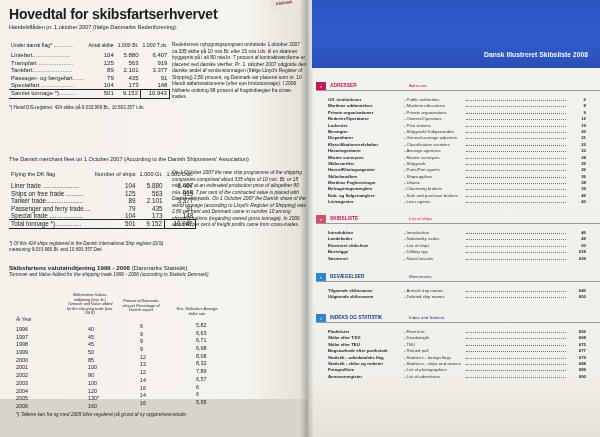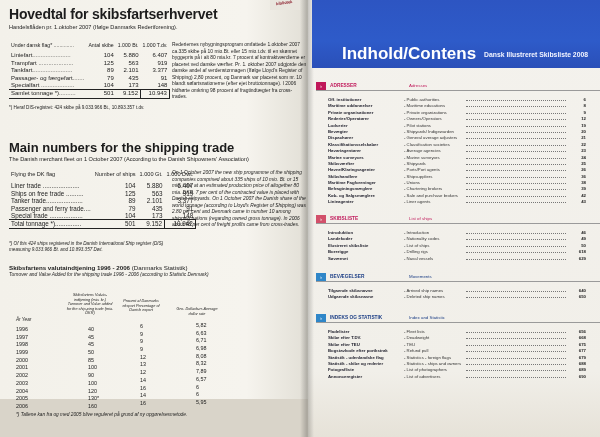--- a/index.html
+++ b/index.html
@@ -103,21 +103,20 @@
             <td>Samlet tonnage *)..........</td>
             <td class="num">501</td>
             <td class="num">9.152</td>
             <td class="num boxed">10.943</td>
           </tr>
     </tbody>
       </table>
     <div class="note" style="top:105px;width:165px">*) Heraf DIS-registret: 424 skibe på 9.033.966 Bt., 10.893.357 t.dv.</div>
     <div class="para" style="top:42px">Rederiernes nybygningsprogram omfattede 1.oktober 2007 ca.335 skibe på 10 mio.Bt. eller 15 mio.t.dv. til en skønnet byggepris på i alt 80 mia.kr. 7 procent af kontraktværdierne er placeret ved danske værfter. Pr. 1. oktober 2007 udgjorde den danske andel af verdenstonnagen (Ifølge Lloyd's Register of Shipping) 2,80 procent, og Danmark var placeret som nr. 10 blandt søfartsnationerne (efter ejet bruttotonnage). I 2006 hidhørte omkring 98 procent af fragtindtægter fra cross-trades.</div>
 
-    <div class="h2">Main numbers for the shipping trade</div>
     <div class="sub" style="top:156px">The Danish merchant fleet on 1 October 2007 (According to the Danish Shipowners' Association)</div>
 
     <table class="tbl" style="top:171px;font-size:6.3px">
       <tbody>
           <tr>
         <td style="font-size:5.6px">Flying the DK flag</td>
         <td style="font-size:5.6px">Number of ships</td>
         <td style="font-size:5.6px">1.000 Gt.</td>
         <td style="font-size:5.6px">1.000 Dwt.</td>
       </tr>
@@ -241,21 +240,20 @@
           <span style="left:180px;top:-4px">5,95</span>
         </div>
     </div>
     <div class="stat-foot">*) Tallene kan fra og med 2005 blive reguleret på grund af ny opgørelsesmetode.</div>
   </div>
 
   <div class="right"></div>
   <div class="fold"></div>
 
   <div class="banner">
-    <div class="banner-title">Indhold/Contens</div>
     <div class="banner-right">Dansk Illustreret Skibsliste 2008</div>
   </div>
 
   <div class="section" style="top:82px">
     <div class="sec-bar">
       <div class="sec-chip" style="background:#c0185a">›</div>
       <div class="sec-title" style="color:#c0185a">ADRESSER</div>
       <div class="sec-en" style="color:#c0185a">Adresses</div>
     </div>
     <div class="entries">

